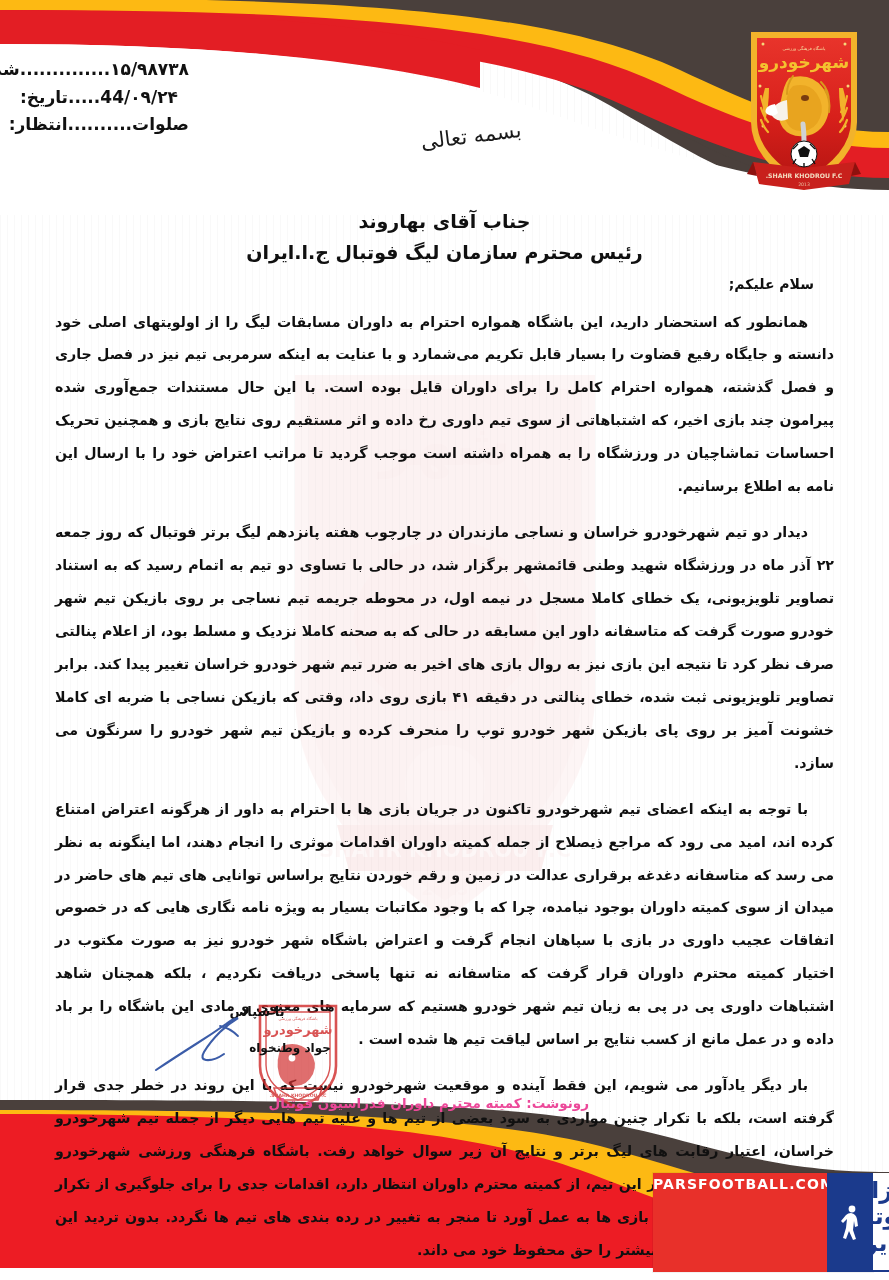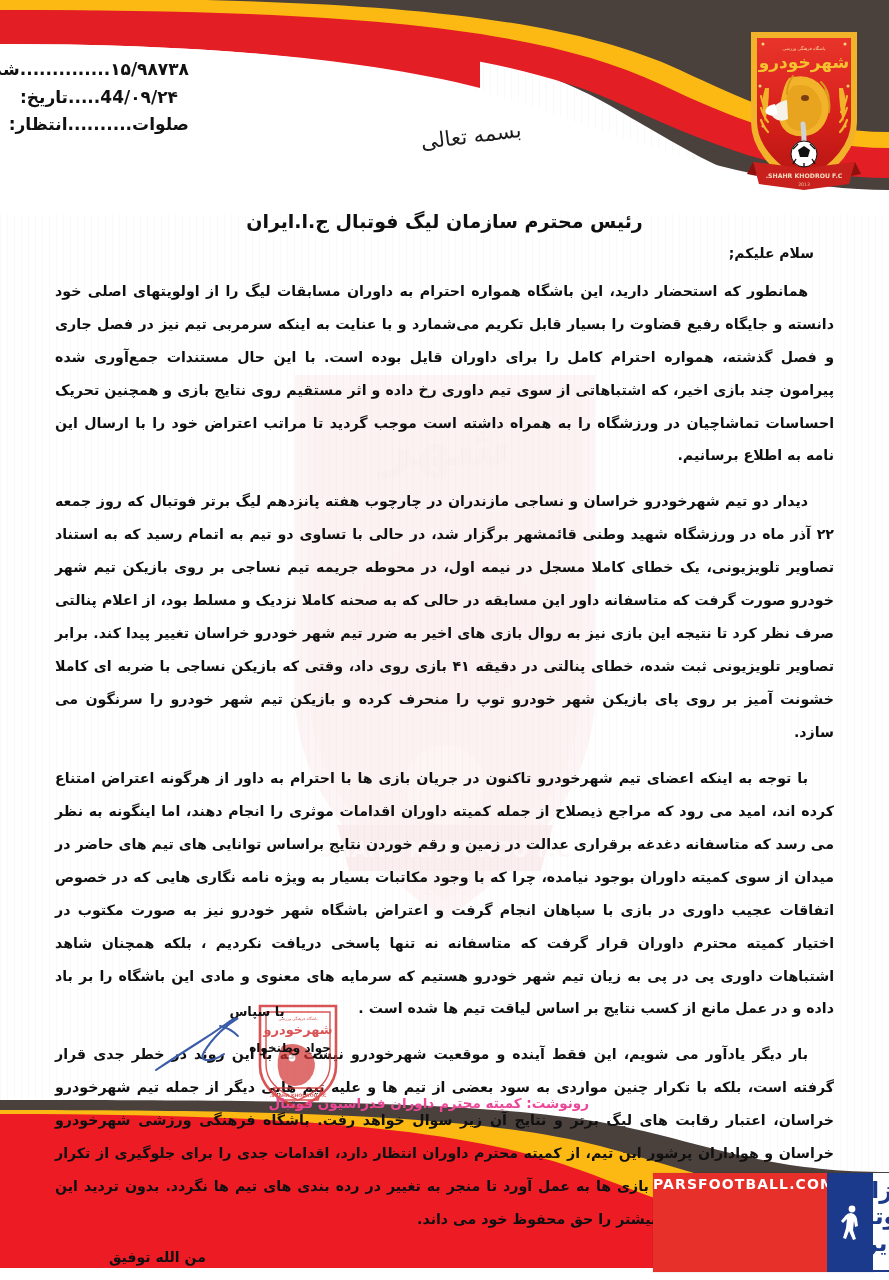--- a/index.html
+++ b/index.html
@@ -363,20 +363,21 @@
     </div>
     <div class="meta-row">
       <span class="meta-value">صلوات</span><span class="meta-dots">..........</span><span class="meta-label">انتظار:</span>
     </div>
   </div>
 
   <div class="basmala">بسمه تعالی</div>
 
   <div class="letter">
     <div class="addressee">
+      <div>جناب آقای بهاروند</div>
       <div class="line-2">رئیس محترم سازمان لیگ فوتبال ج.ا.ایران</div>
     </div>
 
     <div class="salutation">سلام علیکم;</div>
 
     <p class="para">همانطور که استحضار دارید، این باشگاه همواره احترام به داوران مسابقات لیگ را از اولویتهای اصلی خود دانسته و جایگاه رفیع قضاوت را بسیار قابل تکریم می‌شمارد و با عنایت به اینکه سرمربی تیم نیز در فصل جاری و فصل گذشته، همواره احترام کامل را برای داوران قایل بوده است. با این حال مستندات جمع‌آوری شده پیرامون چند بازی اخیر، که اشتباهاتی از سوی تیم داوری رخ داده و اثر مستقیم روی نتایج بازی و همچنین تحریک احساسات تماشاچیان در ورزشگاه را به همراه داشته است موجب گردید تا مراتب اعتراض خود را با ارسال این نامه به اطلاع برسانیم.</p>
     <p class="para">دیدار دو تیم شهرخودرو خراسان و نساجی مازندران در چارچوب هفته پانزدهم لیگ برتر فوتبال که روز جمعه ۲۲ آذر ماه در ورزشگاه شهید وطنی قائمشهر برگزار شد، در حالی با تساوی دو تیم به اتمام رسید که به استناد تصاویر تلویزیونی، یک خطای کاملا مسجل در نیمه اول، در محوطه جریمه تیم نساجی بر روی بازیکن تیم شهر خودرو صورت گرفت که متاسفانه داور این مسابقه در حالی که به صحنه کاملا نزدیک و مسلط بود، از اعلام پنالتی صرف نظر کرد تا نتیجه این بازی نیز به روال بازی های اخیر به ضرر تیم شهر خودرو خراسان تغییر پیدا کند. برابر تصاویر تلویزیونی ثبت شده، خطای پنالتی در دقیقه ۴۱ بازی روی داد، وقتی که بازیکن نساجی با ضربه ای کاملا خشونت آمیز بر روی پای بازیکن شهر خودرو توپ را منحرف کرده و بازیکن تیم شهر خودرو را سرنگون می سازد.</p>
     <p class="para">با توجه به اینکه اعضای تیم شهرخودرو تاکنون در جریان بازی ها با احترام به داور از هرگونه اعتراض امتناع کرده اند، امید می رود که مراجع ذیصلاح از جمله کمیته داوران اقدامات موثری را انجام دهند، اما اینگونه به نظر می رسد که متاسفانه دغدغه برقراری عدالت در زمین و رقم خوردن نتایج براساس توانایی های تیم های حاضر در میدان از سوی کمیته داوران بوجود نیامده، چرا که با وجود مکاتبات بسیار به ویژه نامه نگاری هایی که در خصوص اتفاقات عجیب داوری در بازی با سپاهان انجام گرفت و اعتراض باشگاه شهر خودرو نیز به صورت مکتوب در اختیار کمیته محترم داوران قرار گرفت که متاسفانه نه تنها پاسخی دریافت نکردیم ، بلکه همچنان شاهد اشتباهات داوری پی در پی به زیان تیم شهر خودرو  هستیم که سرمایه های معنوی و مادی این باشگاه را بر باد داده و در عمل مانع از کسب نتایج بر اساس لیاقت تیم ها شده است .</p>
     <p class="para">بار دیگر یادآور می شویم، این فقط آینده و موقعیت شهرخودرو نیست که با این روند در خطر جدی قرار گرفته است، بلکه با تکرار چنین مواردی به سود بعضی از تیم ها و علیه تیم هایی دیگر از جمله تیم شهرخودرو خراسان، اعتبار رقابت های لیگ برتر و نتایج  آن زیر سوال خواهد رفت. باشگاه فرهنگی ورزشی شهرخودرو خراسان و هواداران پرشور این تیم، از کمیته محترم داوران انتظار دارد، اقدامات جدی را برای جلوگیری از تکرار موارد مشابه و تغییر نتایج بازی ها به عمل آورد تا منجر به تغییر در رده بندی های تیم ها نگردد. بدون تردید این باشگاه انجام پیگیری های بیشتر را حق محفوظ خود می داند.</p>
 

